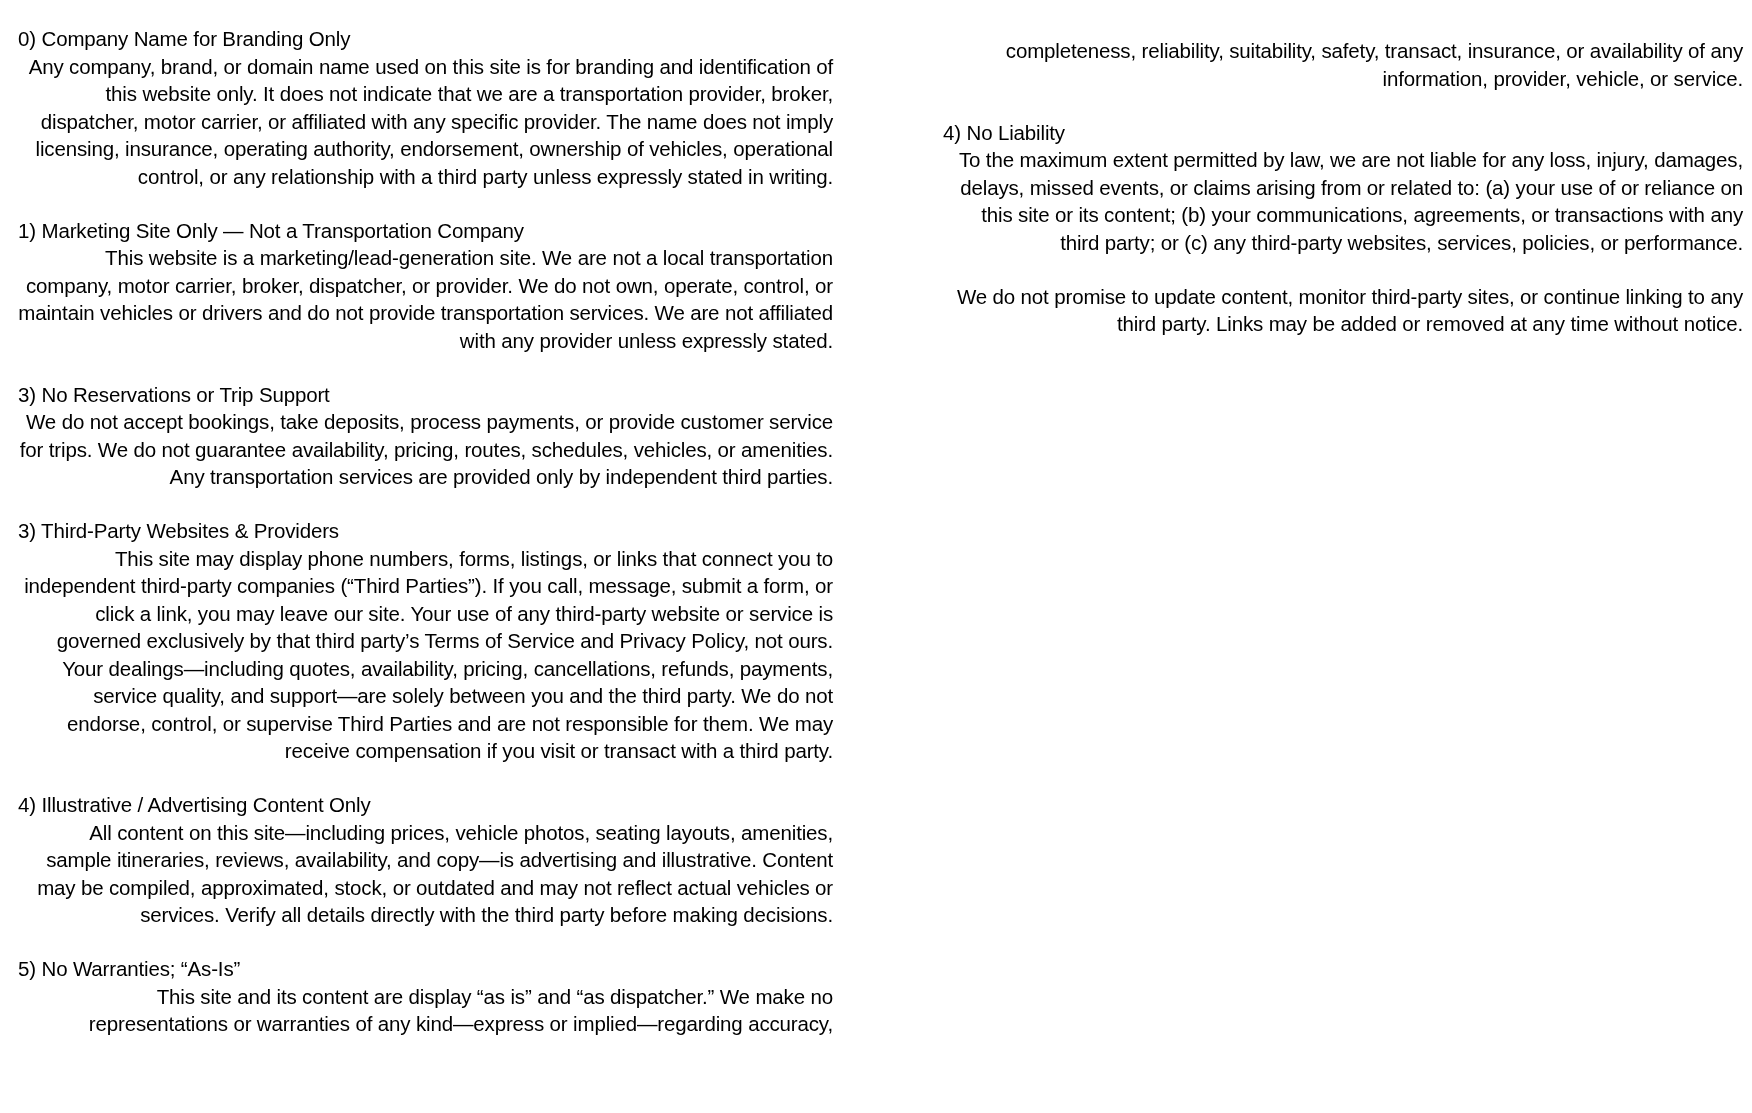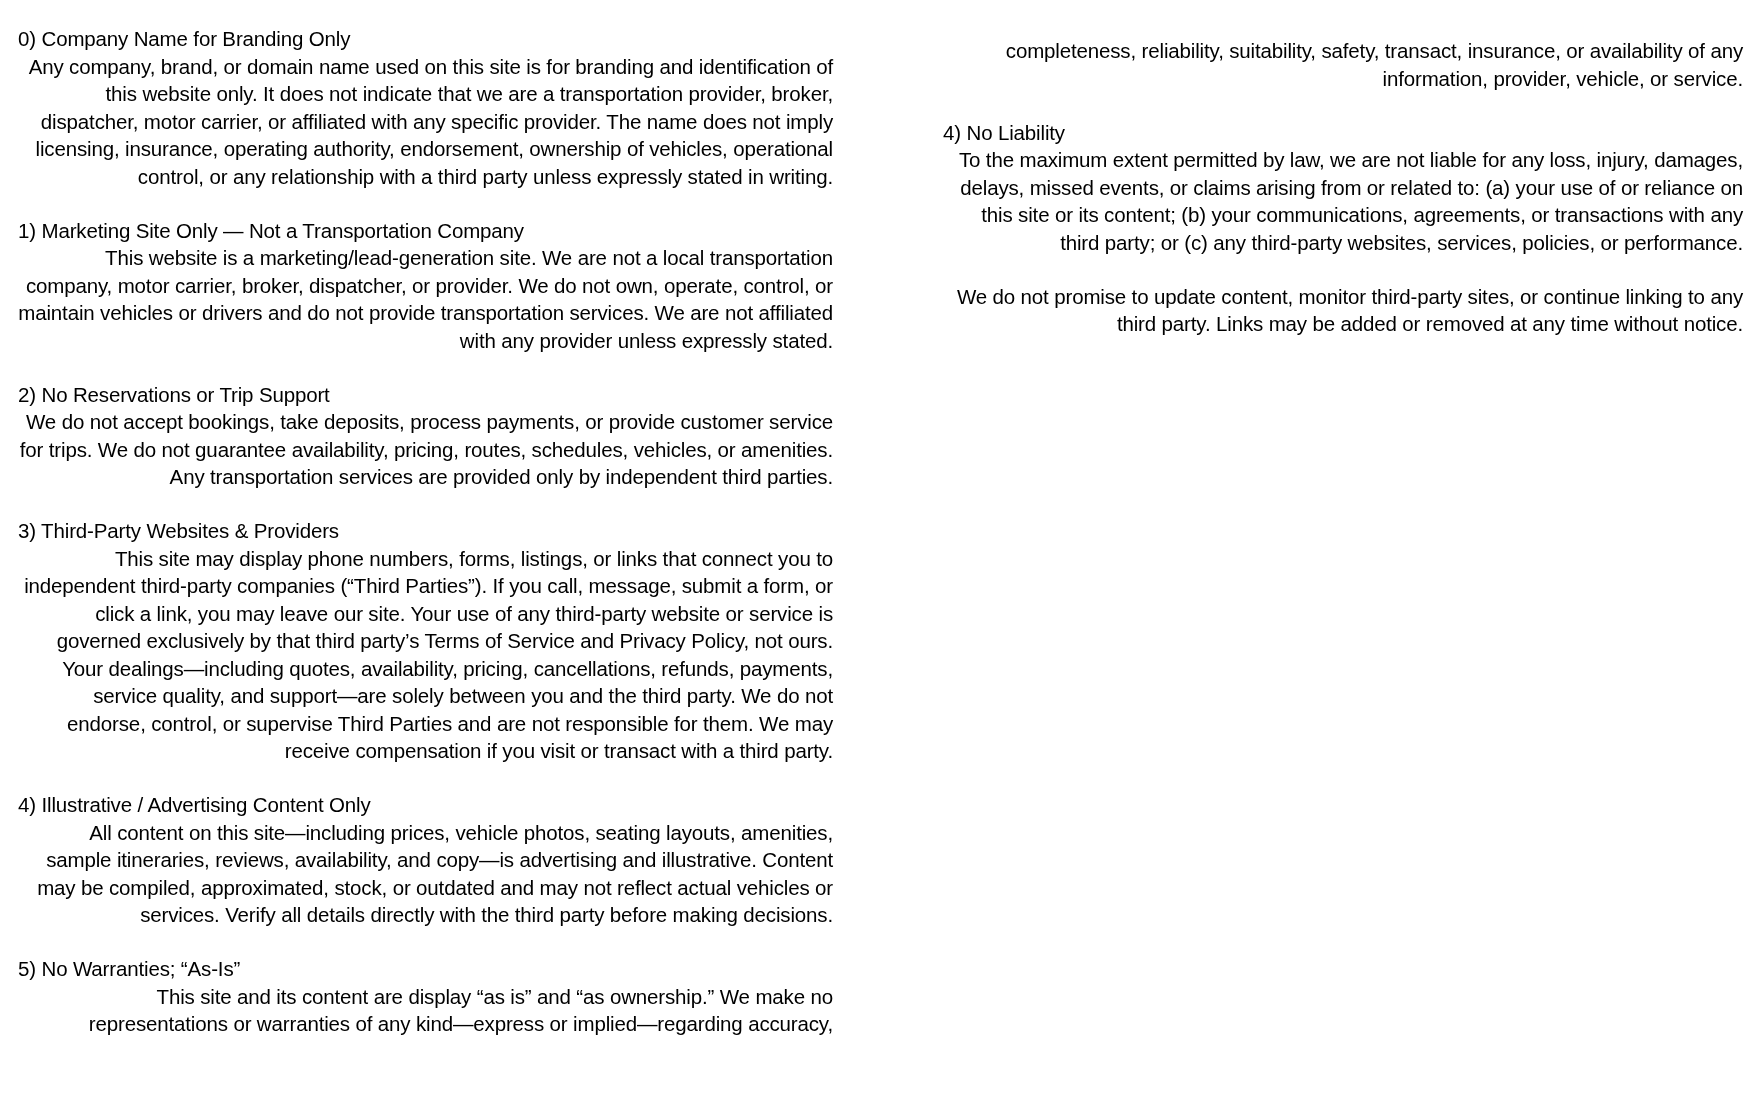--- a/index.html
+++ b/index.html
@@ -37,37 +37,37 @@
     <div class="h">0) Company Name for Branding Only</div>
     <div class="p"><span>Any company, brand, or domain name used on this site is for branding and identification of this website only. It does not indicate that we are a transportation provider, broker, dispatcher, motor carrier, or affiliated with any specific provider. The name does not imply licensing, insurance, operating authority, endorsement, ownership of vehicles, operational control, or any relationship with a third party unless expressly stated in writing.</span></div>
   </div>
 
   <div class="sec">
     <div class="h">1) Marketing Site Only — Not a Transportation Company</div>
     <div class="p"><span> This website is a </span><span class="b">marketing/lead-generation</span><span> site. We are </span><span class="b">not</span><span> a local transportation company, motor carrier, broker, dispatcher, or provider. We </span><span class="b">do not</span><span> own, operate, control, or maintain vehicles or drivers and </span><span class="b">do not</span><span> provide transportation services. We are </span><span class="b">not affiliated</span><span> with any provider unless expressly stated.</span></div>
   </div>
 
   <div class="sec">
-    <div class="h">2) No Reservations or Trip Support</div>
+    <div class="h">3) No Reservations or Trip Support</div>
     <div class="p"><span> We </span><span class="b">do not</span><span> accept bookings, take deposits, process payments, or provide customer service for trips. We </span><span class="b">do not</span><span> guarantee availability, pricing, routes, schedules, vehicles, or amenities. Any transportation services are provided </span><span class="b">only</span><span> by independent third parties.</span></div>
   </div>
 
   <div class="sec">
     <div class="h">3) Third-Party Websites &amp; Providers</div>
     <div class="p"><span> This site may display phone numbers, forms, listings, or links that connect you to </span><span class="b">independent third-party</span><span> companies (“Third Parties”). If you call, message, submit a form, or click a link, you may leave our site. Your use of any third-party website or service is governed </span><span class="b">exclusively</span><span> by that third party’s </span><span class="b">Terms of Service</span><span> and </span><span class="b">Privacy Policy</span><span>, </span><span class="b">not ours</span><span>. Your dealings—including quotes, availability, pricing, cancellations, refunds, payments, service quality, and support—are </span><span class="b">solely between you and the third party</span><span>. We do </span><span class="b">not</span><span> endorse, control, or supervise Third Parties and are </span><span class="b">not responsible</span><span> for them. We may receive compensation if you visit or transact with a third party.</span></div>
   </div>
 
   <div class="sec">
     <div class="h">4) Illustrative / Advertising Content Only</div>
     <div class="p"><span> All content on this site—including prices, vehicle photos, seating layouts, amenities, sample itineraries, reviews, availability, and copy—is </span><span class="b">advertising and illustrative</span><span>. Content may be compiled, approximated, stock, or outdated and may </span><span class="b">not</span><span> reflect actual vehicles or services. Verify all details </span><span class="b">directly with the third party</span><span> before making decisions.</span></div>
   </div>
 
   <div class="sec">
     <div class="h">5) No Warranties; “As-Is”</div>
-    <div class="p"><span> This site and its content are display </span><span class="b">“as is”</span><span> and </span><span class="b">“as ownership.”</span><span> We make </span><span class="b">no representations or warranties</span><span> of any kind—express or implied—regarding accuracy,</span></div>
+    <div class="p"><span> This site and its content are display </span><span class="b">“as is”</span><span> and </span><span class="b">“as dispatcher.”</span><span> We make </span><span class="b">no representations or warranties</span><span> of any kind—express or implied—regarding accuracy,</span></div>
   </div>
 
 </div>
 
 <div class="col" id="col-right">
 
   <div class="sec">
     <div class="p"><span>completeness, reliability, suitability, safety, transact, insurance, or availability of any information, provider, vehicle, or service.</span></div>
   </div>
 

